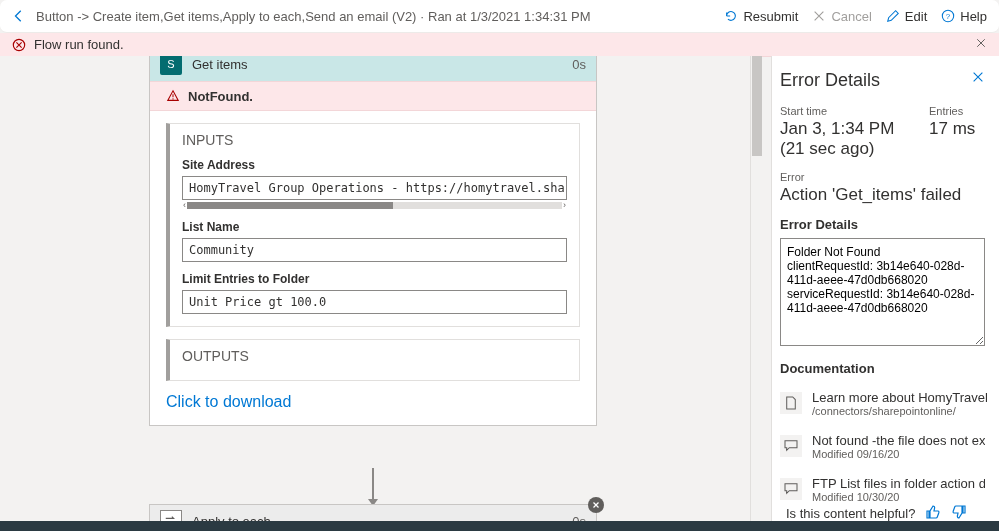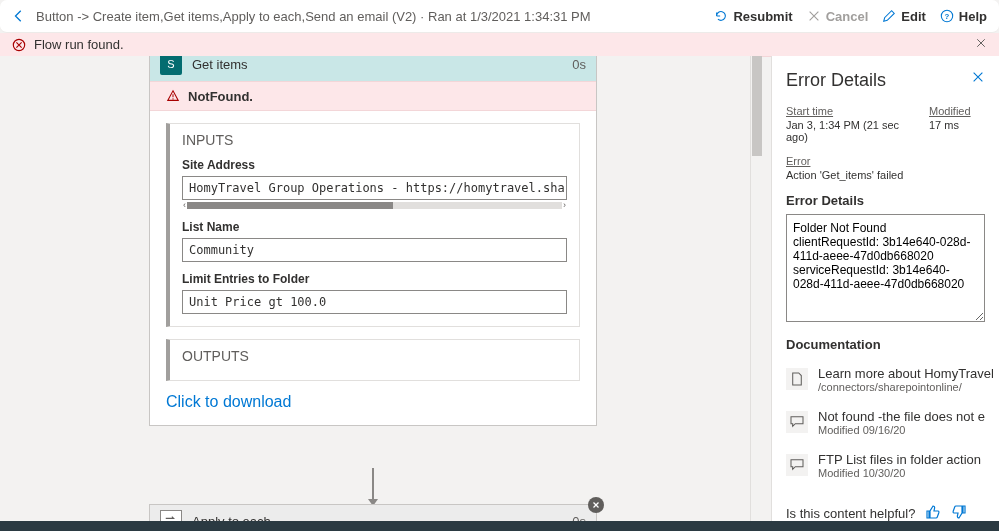--- a/index.html
+++ b/index.html
@@ -20,21 +20,21 @@
     height: 32px;
     background: #fff;
     padding: 16px 12px;
     border-bottom: 1px solid #edebe9;
     gap: 8px;
     border-radius: 7px;
   }
   .topbar .left { display: flex; align-items: center; gap: 10px; flex: 1; min-width: 0; }
   .topbar .title { color: #605e5c; font-size: 13px; white-space: nowrap; overflow: hidden; text-overflow: ellipsis; }
   .topbar .actions { display: flex; align-items: center; gap: 14px; }
-  .topbar .act { display: flex; align-items: center; gap: 5px; cursor: pointer; color: #323130; font-weight: bold; }
+  .topbar .act { display: flex; align-items: center; gap: 5px; cursor: pointer; color: #323130; }
   .topbar .act.disabled { color: #a19f9d; }
   .topbar svg { width: 14px; height: 14px; }
   .errorbar {
     display: flex;
     align-items: center;
     height: 24px;
     background: #fde7e9;
     padding: 0 12px;
     gap: 8px;
     color: #323130;
@@ -138,30 +138,30 @@
   .apply-del {
     position:absolute; left:588px; top:441px; width:16px; height:16px;
     background:#605e5c; border-radius:50%; color:#fff;
     display:flex; align-items:center; justify-content:center;
     font-size:10px;
   }
   
   .side {
     position:absolute; top:56px; right:0; width:228px; height:475px;
     background:#fff; border-left:1px solid #e1dfdd;
-    padding: 14px 14px 40px 14px;
+    padding: 14px 14px 40px 8px;
     overflow:hidden;
   }
   .side h2 { font-size:18px; font-weight:400; margin:0 0 14px 0; color:#323130;}
   .side .close-x { position:absolute; top:14px; right:14px; color:#0078d4; cursor:pointer;}
   .meta-row { display:flex; gap: 8px; }
   .meta-col { flex:1; }
   .meta-col.dur { flex:0 0 56px; text-align:left; }
-  .lbl { font-size:11px; color:#605e5c;text-decoration:underline; }
-  .val { font-size:11px; color:#323130; margin-top:2px;}
+  .lbl { font-size:11px; color:#605e5c; }
+  .val { font-size:17px; color:#323130; margin-top:2px;}
   .side-section { margin-top: 12px; }
   .side-sec-title { font-size:13px; font-weight:600; margin:12px 0 6px 0;}
   .details-box {
     border:1px solid #8a8886; background:#fff;
     padding:6px; font-size:12px; min-height:108px;
     font-family: "Segoe UI", sans-serif;
     resize: both;
     overflow: auto;
     width: 100%;
   }
@@ -327,21 +327,21 @@
       </svg>
   </span>
   <h2>Error Details</h2>
 
   <div class="meta-row">
     <div class="meta-col">
       <div class="lbl">Start time</div>
       <div class="val">Jan 3, 1:34 PM (21 sec ago)</div>
     </div>
     <div class="meta-col dur">
-      <div class="lbl">Modified</div>
+      <div class="lbl">Entries</div>
       <div class="val">17 ms</div>
     </div>
   </div>
 
   <div class="side-section">
     <div class="lbl">Error</div>
     <div class="val">Action 'Get_items' failed</div>
   </div>
 
   <div class="side-sec-title">Error Details</div>

